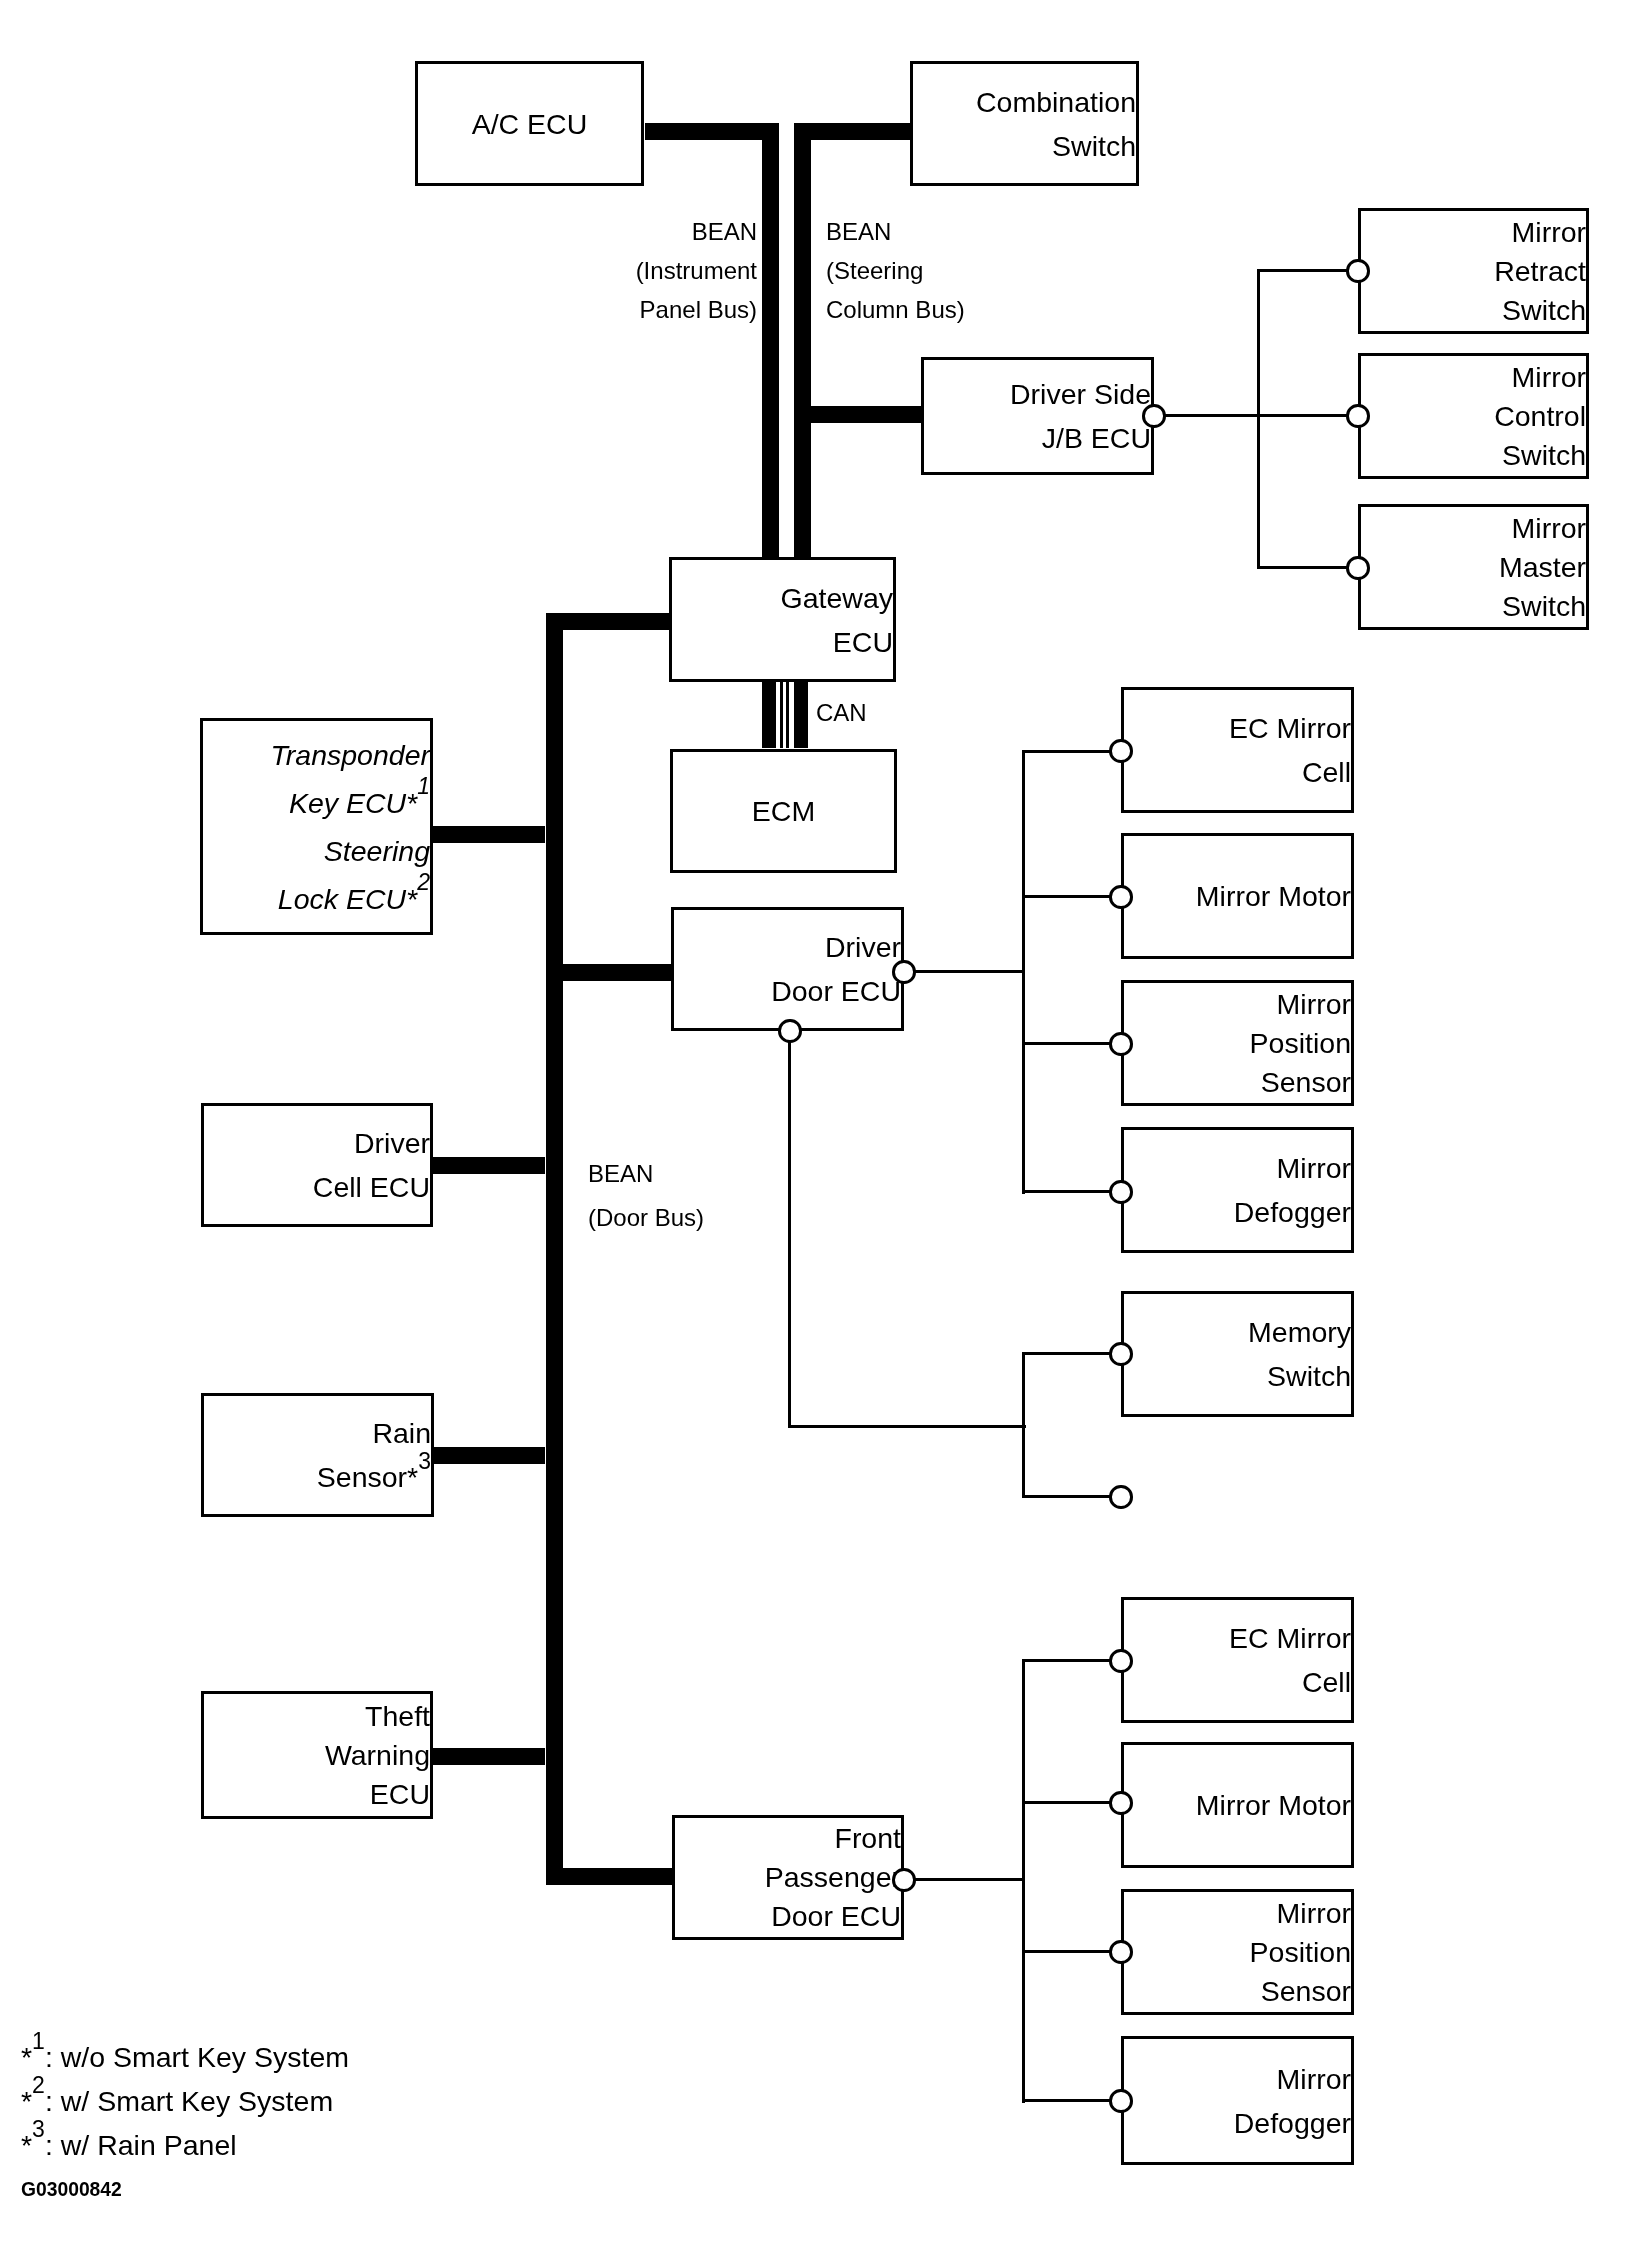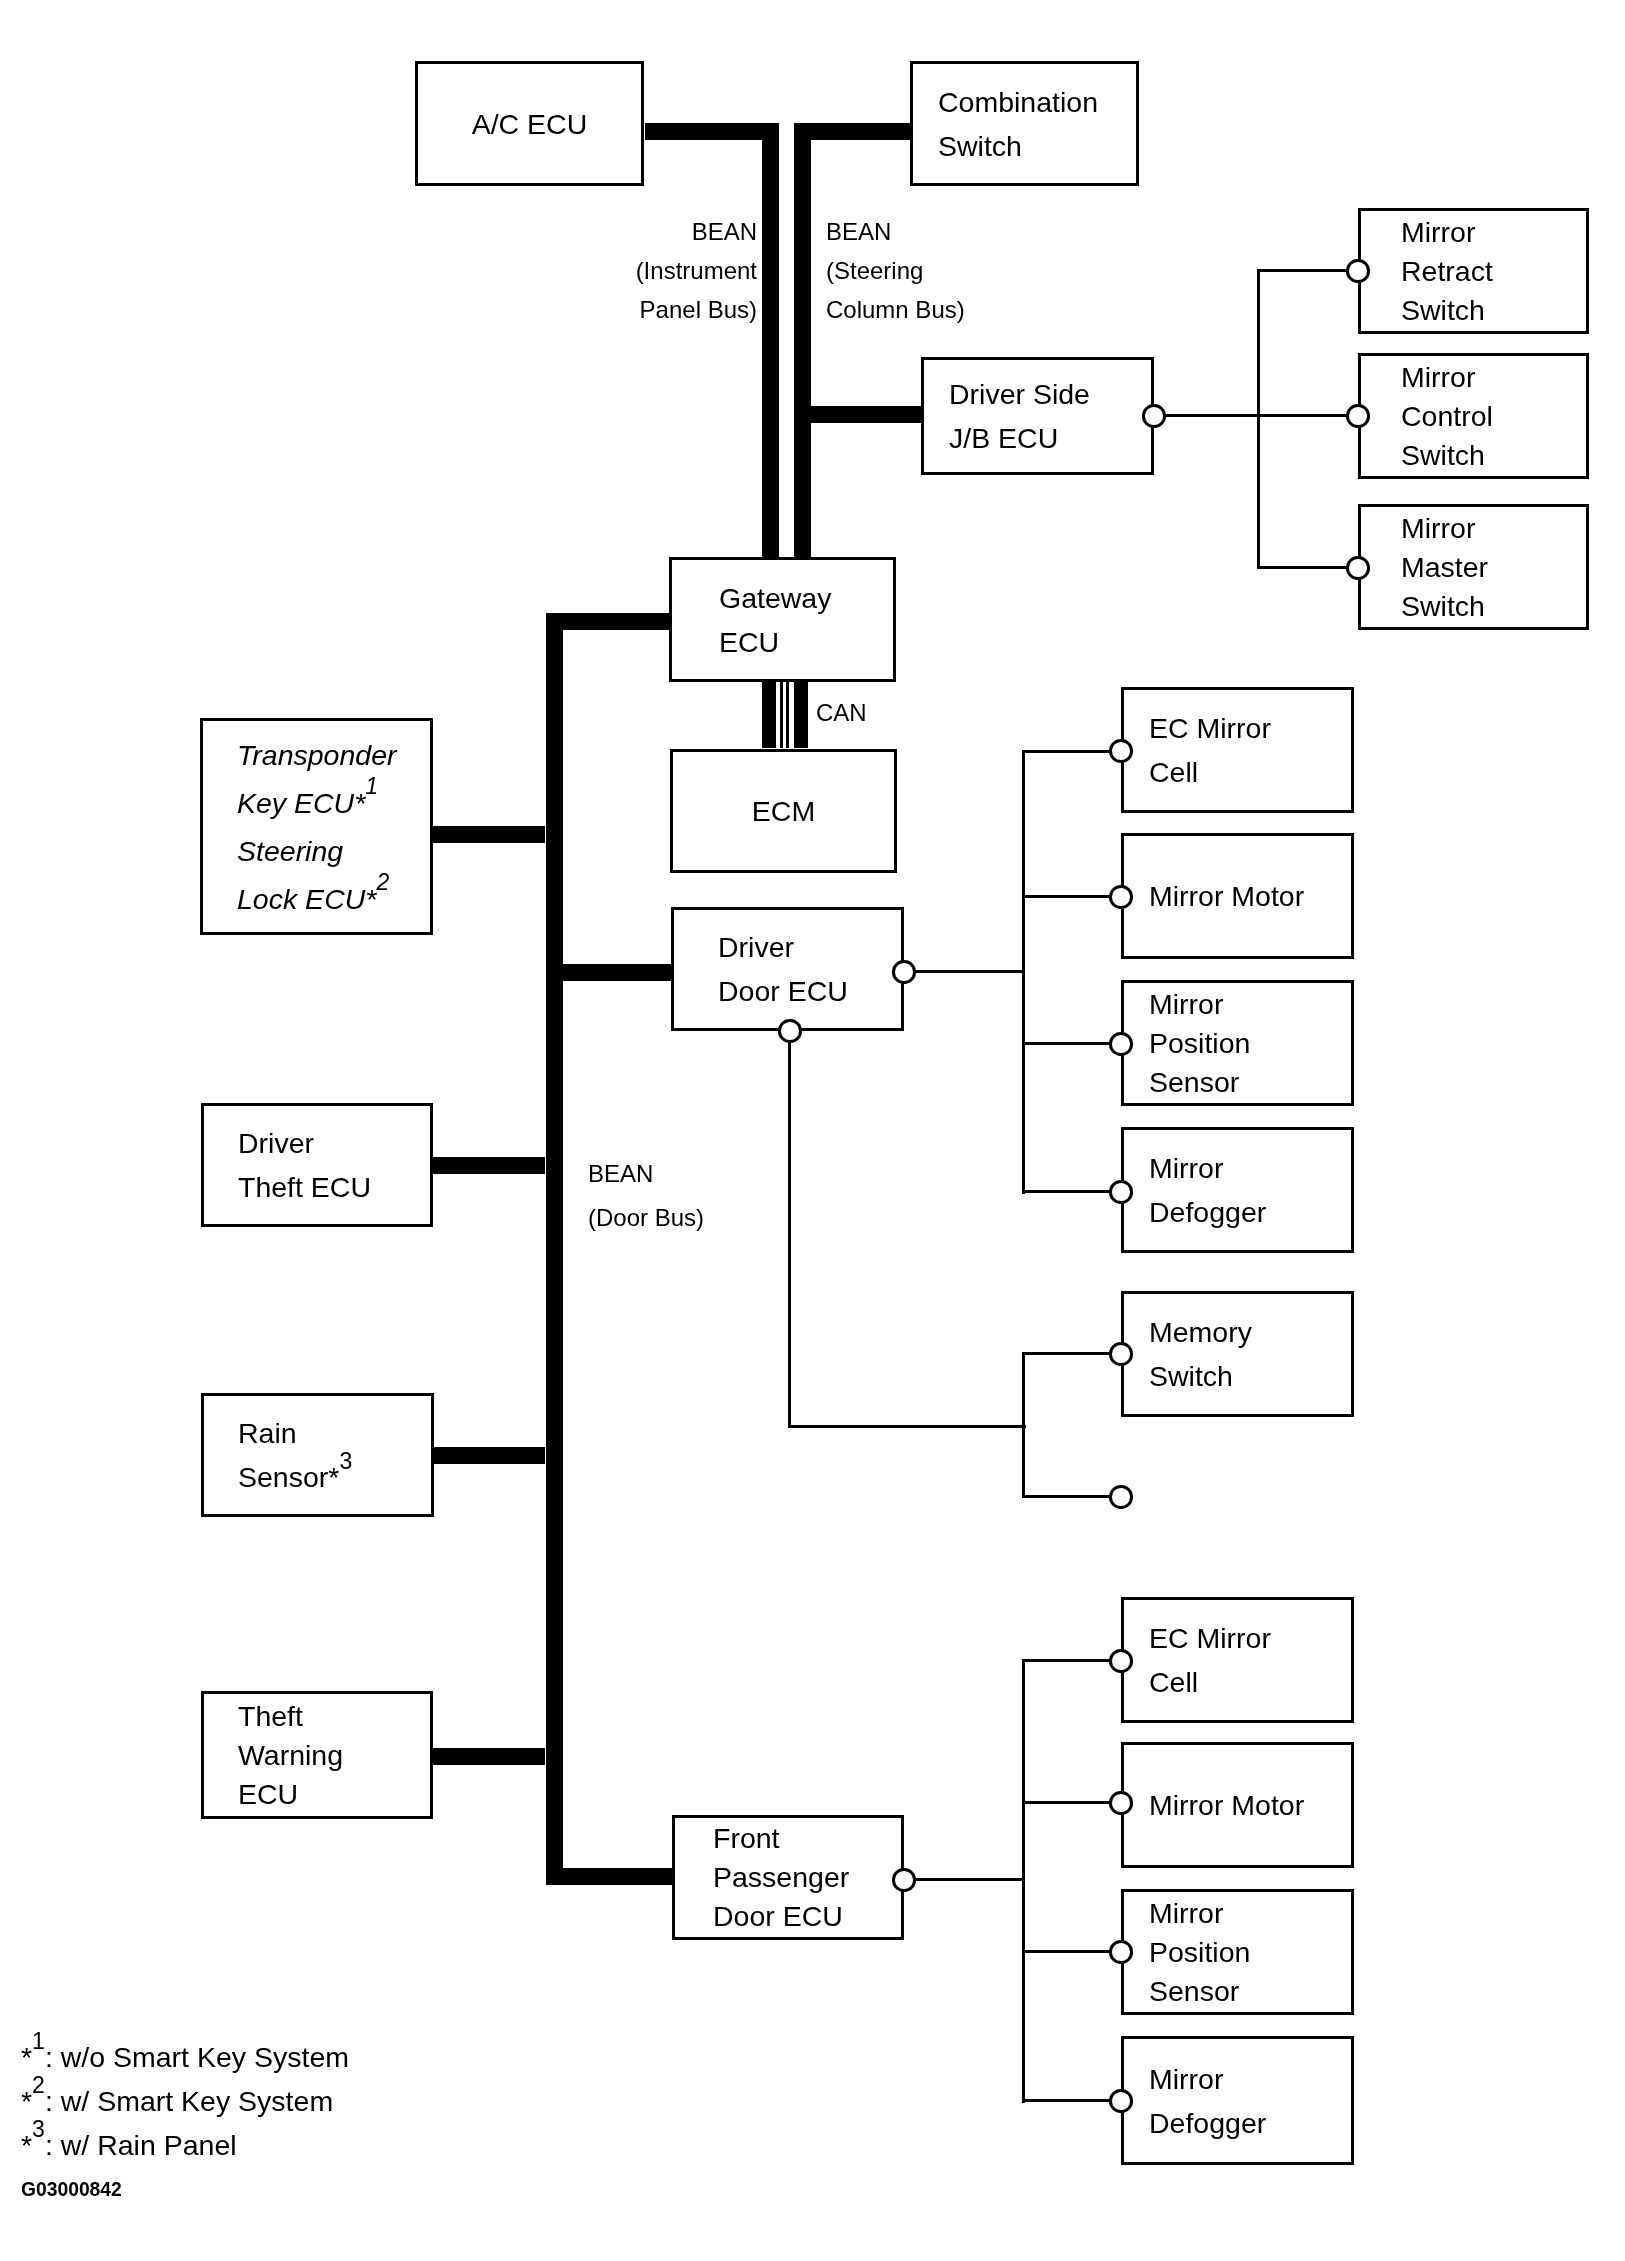--- a/index.html
+++ b/index.html
@@ -14,20 +14,21 @@
   .box{
     position:absolute;
     box-sizing:border-box;
     border:3.4px solid #000;
     background:#fff;
     display:flex;
     flex-direction:column;
     justify-content:center;
     font-size:28.5px;
     z-index:2;
+    text-align:right;
   }
   .box .ln{display:block;white-space:nowrap;}
   .l1{line-height:34px;}
   .l2 .ln{line-height:44px;}
   .l3 .ln{line-height:39px;}
   .l4 .ln{line-height:48px;font-style:italic;}
   .center{align-items:center;text-align:center;}
   .hline,.vline{position:absolute;background:#000;z-index:1;}
   .circle{
     position:absolute;
@@ -183,21 +184,21 @@
     <span class="ln">Defogger</span>
   </div>
 
   <div class="box l2" style="left:671px;top:907px;width:233px;height:124px;padding-left:44px">
     <span class="ln">Driver</span>
     <span class="ln">Door ECU</span>
   </div>
 
   <div class="box l2" style="left:201px;top:1103px;width:232px;height:124px;padding-left:34px">
     <span class="ln">Driver</span>
-    <span class="ln">Theft ECU</span>
+    <span class="ln">Cell ECU</span>
   </div>
 
   <div class="box l2" style="left:1121px;top:1291px;width:233px;height:126px;padding-left:25px">
     <span class="ln">Memory</span>
     <span class="ln">Switch</span>
   </div>
 
 
   <div class="box l2" style="left:201px;top:1393px;width:233px;height:124px;padding-left:34px">
     <span class="ln">Rain</span>

